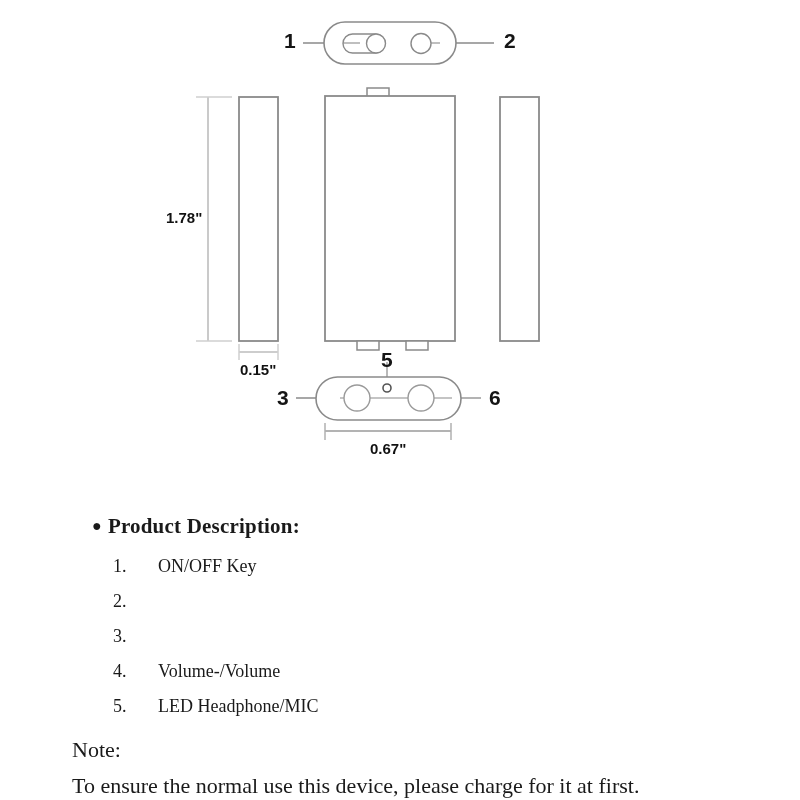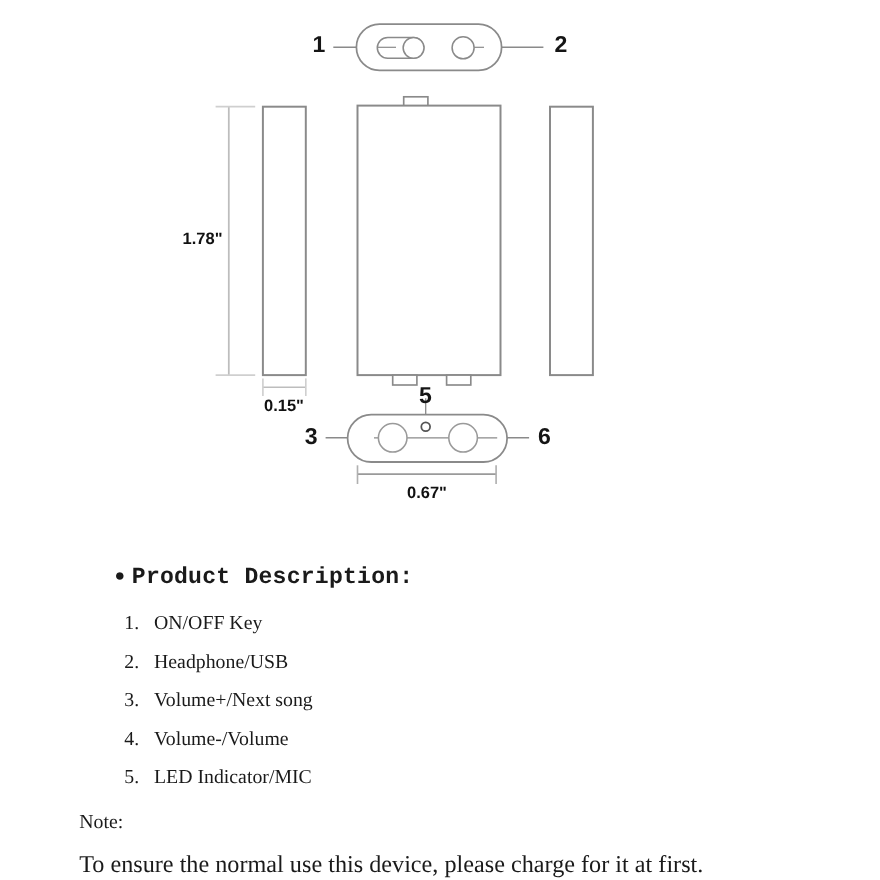--- a/index.html
+++ b/index.html
@@ -53,27 +53,26 @@
 
   
   #description-block {
     position: absolute;
     left: 0;
     top: 498px;
     width: 800px;
   }
   #desc-heading {
     position: absolute;
-    left: 104px;
+    left: 92px;
     top: 16px;
     font-size: 21px;
     font-weight: 700;
     letter-spacing: 0.2px;
     white-space: nowrap;
-    font-family: Liberation Mono, monospace;
   }
   #desc-heading .bullet-dot {
     font-size: 16px;
     vertical-align: 2px;
     margin-right: 6px;
   }
   #desc-list {
     position: absolute;
     left: 0;
     top: 58px;
@@ -88,30 +87,30 @@
     font-size: 18px;
     white-space: nowrap;
   }
   #desc-list .item-num {
     position: absolute;
     left: 113px;
     top: 0;
   }
   #desc-list .item-text {
     position: absolute;
-    left: 140px;
+    left: 158px;
     top: 0;
     font-family: Liberation Serif, serif;
   }
 
   #note-label {
     position: absolute;
     left: 72px;
     top: 239px;
-    font-size: 18px;
+    font-size: 22px;
     white-space: nowrap;
   }
   #note-text {
     position: absolute;
     left: 72px;
     top: 275px;
     font-size: 22px;
     white-space: nowrap;
   }
 </style>
@@ -213,31 +212,29 @@
     <span class="bullet-dot">●</span><span>Product Description:</span>
   </div>
 
   <ul id="desc-list">
     <li>
       <span class="item-num">1.</span>
       <span class="item-text">ON/OFF Key</span>
     </li>
     <li>
       <span class="item-num">2.</span>
-      <span class="item-text">Headphone/USB</span>
     </li>
     <li>
       <span class="item-num">3.</span>
-      <span class="item-text">Volume+/Next song</span>
     </li>
     <li>
       <span class="item-num">4.</span>
       <span class="item-text">Volume-/Volume</span>
     </li>
     <li>
       <span class="item-num">5.</span>
-      <span class="item-text">LED Indicator/MIC</span>
+      <span class="item-text">LED Headphone/MIC</span>
     </li>
   </ul>
 
   <div id="note-label">Note:</div>
   <div id="note-text">To ensure the normal use this device, please charge for it at first.</div>
 </div>
 
 </body></html>

